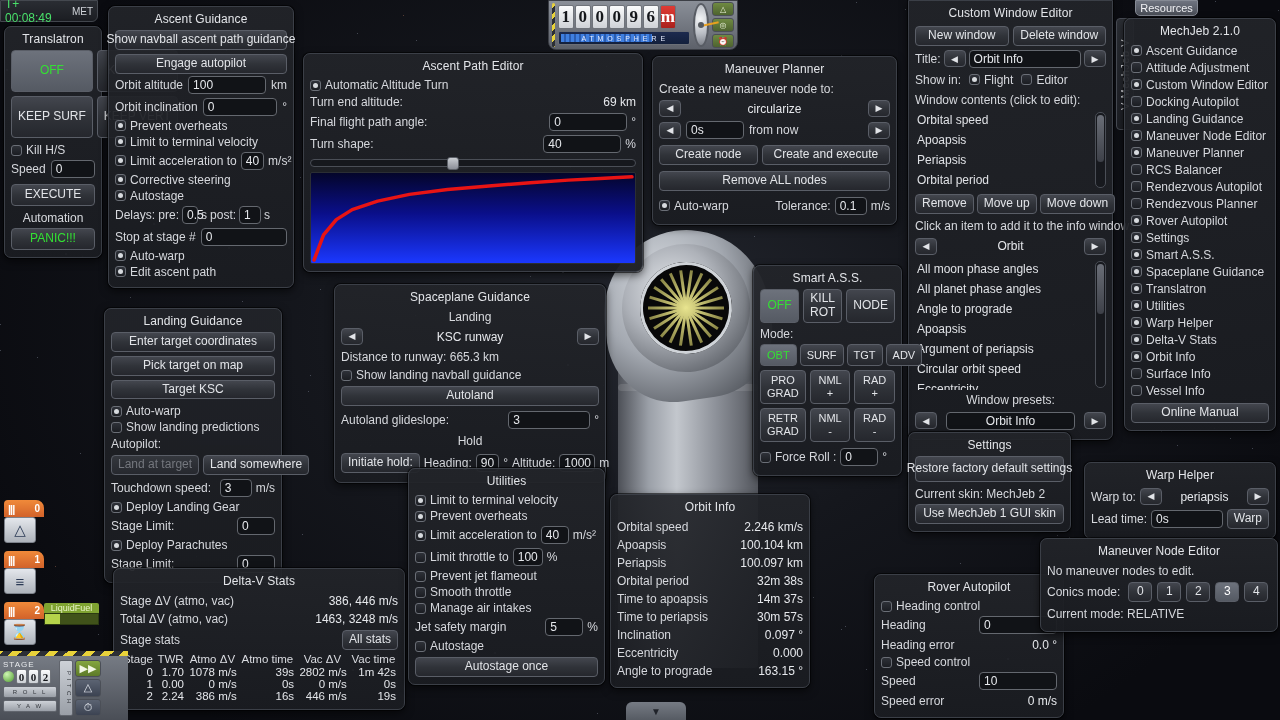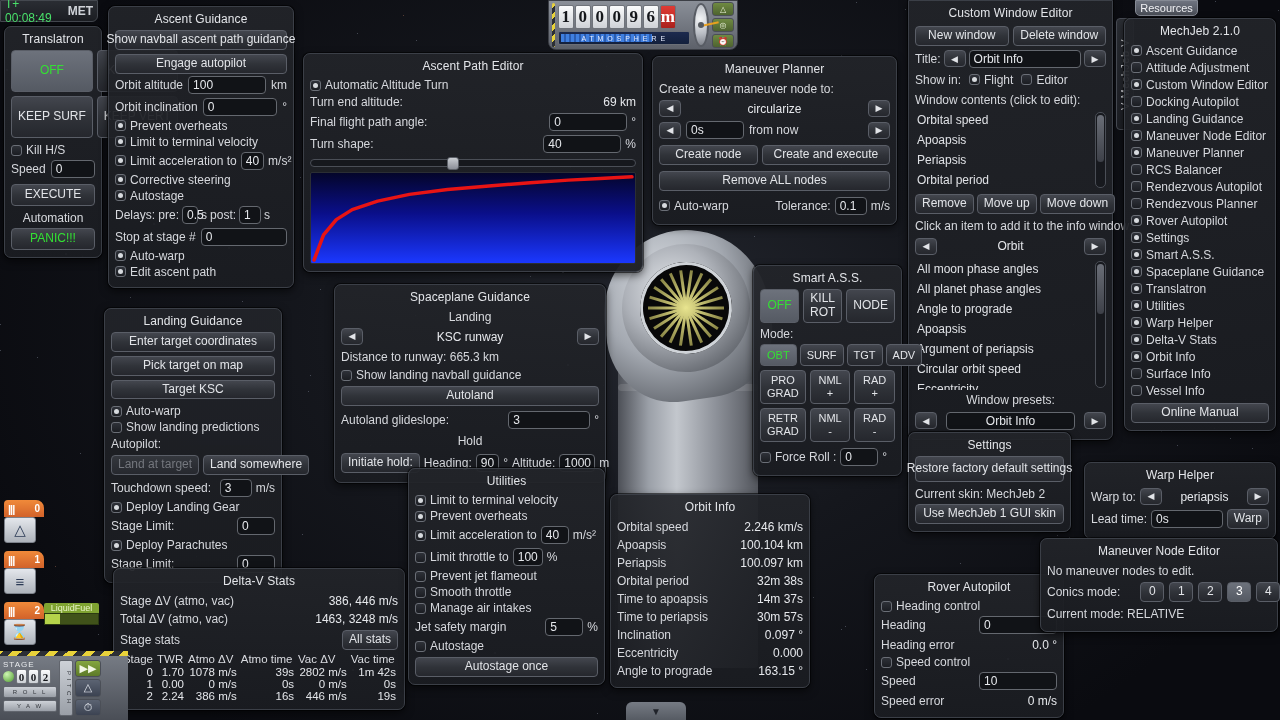--- a/index.html
+++ b/index.html
@@ -71,21 +71,21 @@
   .slider .knob { position:absolute; left:42%; top:-3px; width:12px; height:13px; border-radius:3px;
     background:linear-gradient(180deg,#c9ccd2,#8b8f98); border:1px solid #5c6068; }
 
   
   #met {
     position:absolute; left:0; top:0; width:98px; height:22px;
     background: linear-gradient(180deg,#2a2d33,#1b1d22); border:1px solid #44484f;
     border-radius:0 0 6px 0; display:flex; align-items:center; gap:4px; padding:0 4px;
   }
   #met .t { color:#49e06a; font-size:12px; }
-  #met .m { color:#cfd2d8; font-size:12px; font-weight:bold; }
+  #met .m { color:#cfd2d8; font-size:10px; font-weight:normal; }
 
   #translatron { left:4px; top:26px; width:98px; }
   #translatron .grid2 { display:grid; grid-template-columns:1fr 1fr; gap:4px; }
   #translatron .bigbtn { height:42px; font-size:12px; }
 
   #ascentGuidance { left:108px; top:6px; width:186px; }
   #ascentPathEditor { left:303px; top:53px; width:340px; }
   #apChart { height:92px; border:1px solid #2b2e34; border-radius:2px;
     background: linear-gradient(180deg,#04052a 0%, #0a0f8a 45%, #1b38ff 100%); position:relative; overflow:hidden;}
 
@@ -120,21 +120,21 @@
   #smartass .g3 { display:grid; grid-template-columns:1fr 1fr 1fr; gap:4px; }
   #smartass .g4 { display:grid; grid-template-columns:1fr 1fr 1fr 1fr; gap:3px; }
   #orbitInfo { left:610px; top:494px; width:200px; }
   #deltaV { left:113px; top:568px; width:292px; }
   #utilities { left:408px; top:468px; width:197px; }
   #roverAutopilot { left:874px; top:574px; width:190px; }
   #warpHelper { left:1084px; top:462px; width:192px; }
   #maneuverNodeEditor { left:1040px; top:538px; width:238px; }
 
   table.dv { width:100%; border-collapse:collapse; font-size:11.5px; }
-  table.dv th { font-weight:normal; color:#d9dbe0; text-align:left; padding:1px 2px;}
+  table.dv th { font-weight:normal; color:#d9dbe0; text-align:center; padding:1px 2px;}
   table.dv td { text-align:right; padding:0px 2px; color:#e3e5e9;}
   table.dv th:first-child, table.dv td:first-child { text-align:right; }
 
   
   #craft { position:absolute; left:556px; top:188px; width:260px; height:470px; }
   .c-body {
     position:absolute; left:62px; top:150px; width:140px; height:330px;
     background: linear-gradient(90deg,#4d5057 0%, #9ba0a8 22%, #c3c7cd 42%, #8d9199 70%, #53565d 100%);
     border-radius:10px 10px 4px 4px;
   }
@@ -1098,21 +1098,21 @@
     <div class="row" style="gap:4px">
       <span class="lbl">Lead time:</span>
       <span class="fld" style="flex:1">0s</span>
       <div class="btn">Warp</div>
     </div>
   </div>
 
   <div class="win" id="maneuverNodeEditor">
     <div class="win-title">Maneuver Node Editor</div>
     <div class="lbl" style="padding:2px 0">No maneuver nodes to edit.</div>
-    <div class="row" style="gap:20px">
+    <div class="row" style="gap:8px">
       <span class="lbl">Conics mode:</span>
       <span id="conicsBtns" style="display:flex;gap:5px">
           <div class="btn" style="width: 24px;">0</div>
           <div class="btn" style="width: 24px;">1</div>
           <div class="btn" style="width: 24px;">2</div>
           <div class="btn on" style="width: 24px;">3</div>
           <div class="btn" style="width: 24px;">4</div>
         </span>
     </div>
     <div class="lbl" style="padding:3px 0">Current mode: RELATIVE</div>

